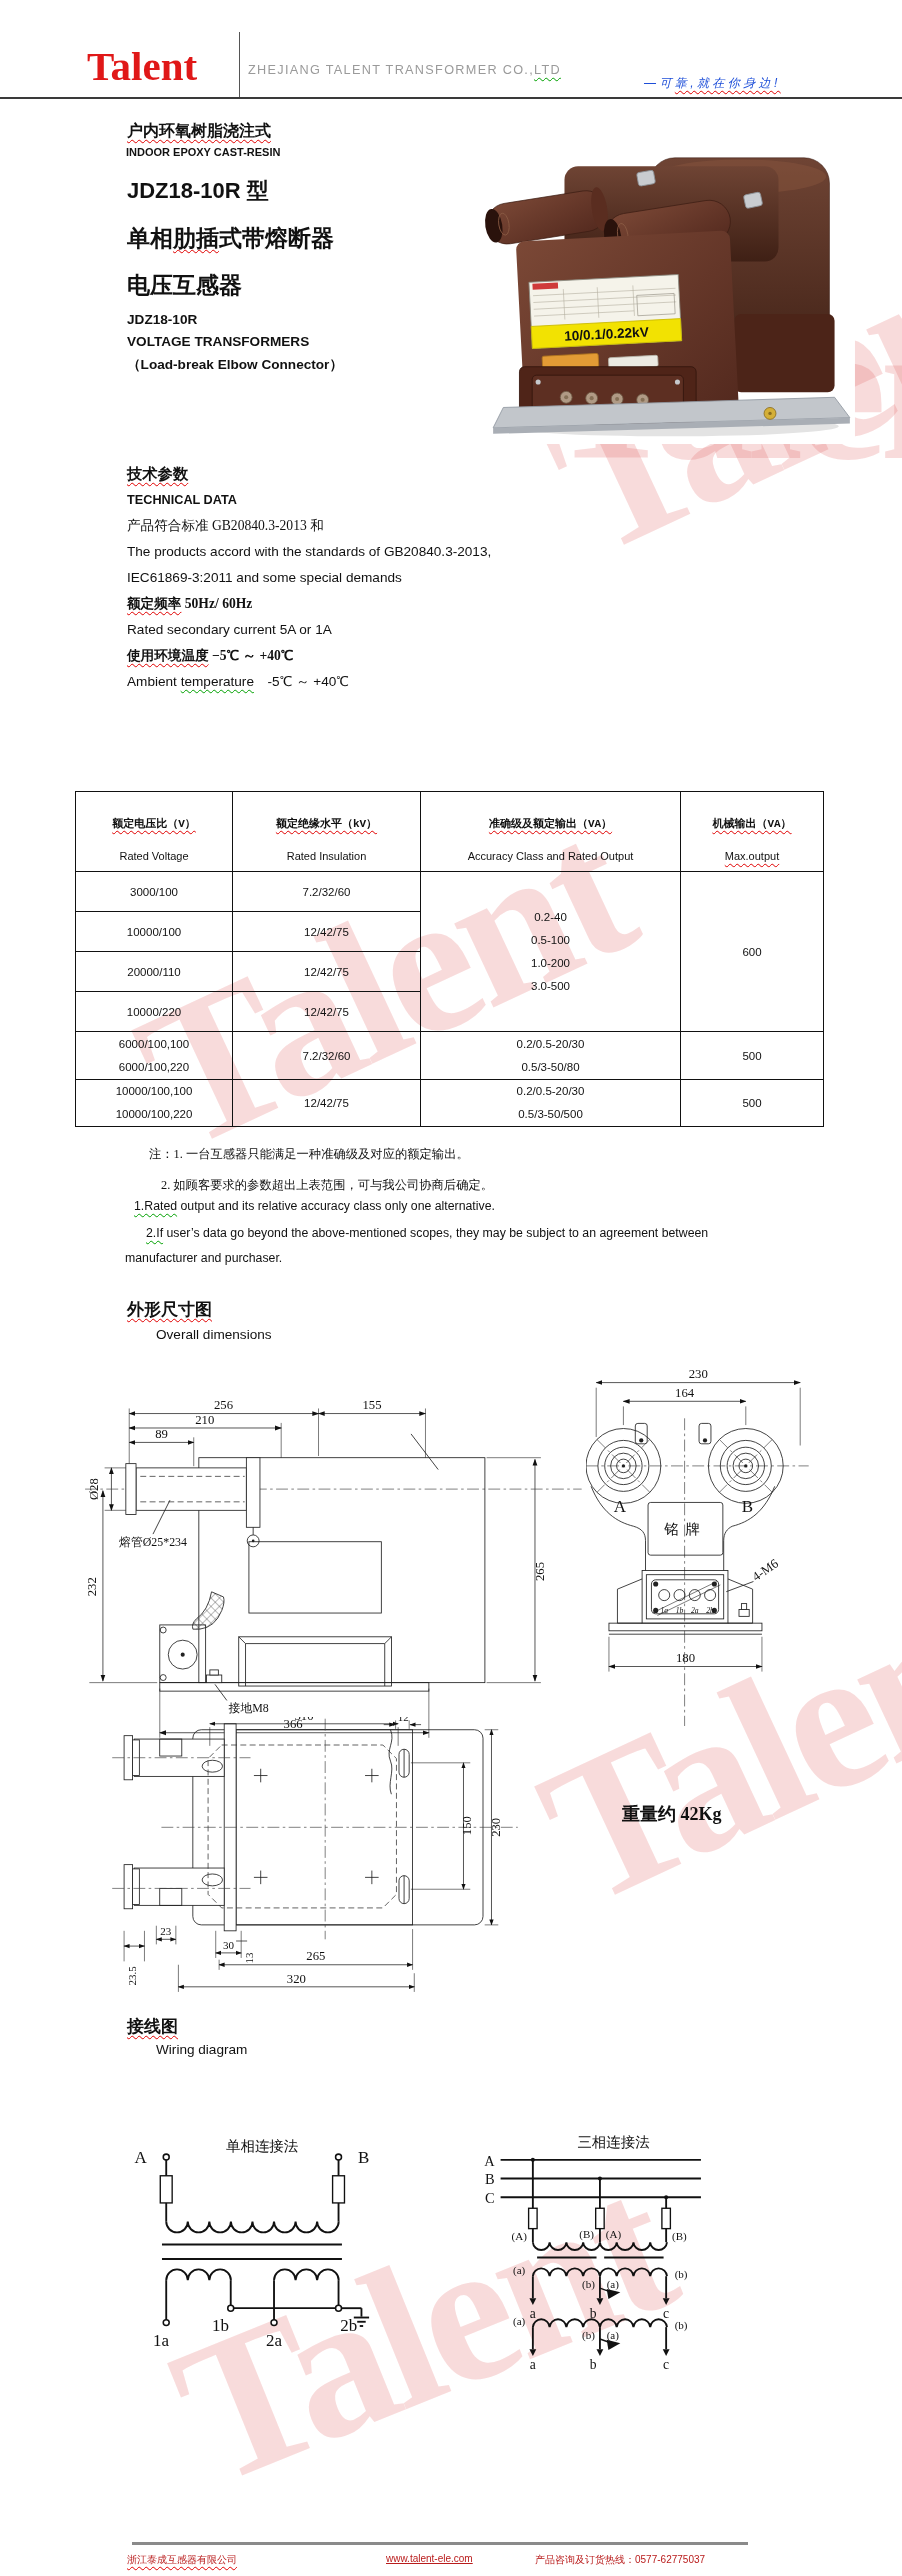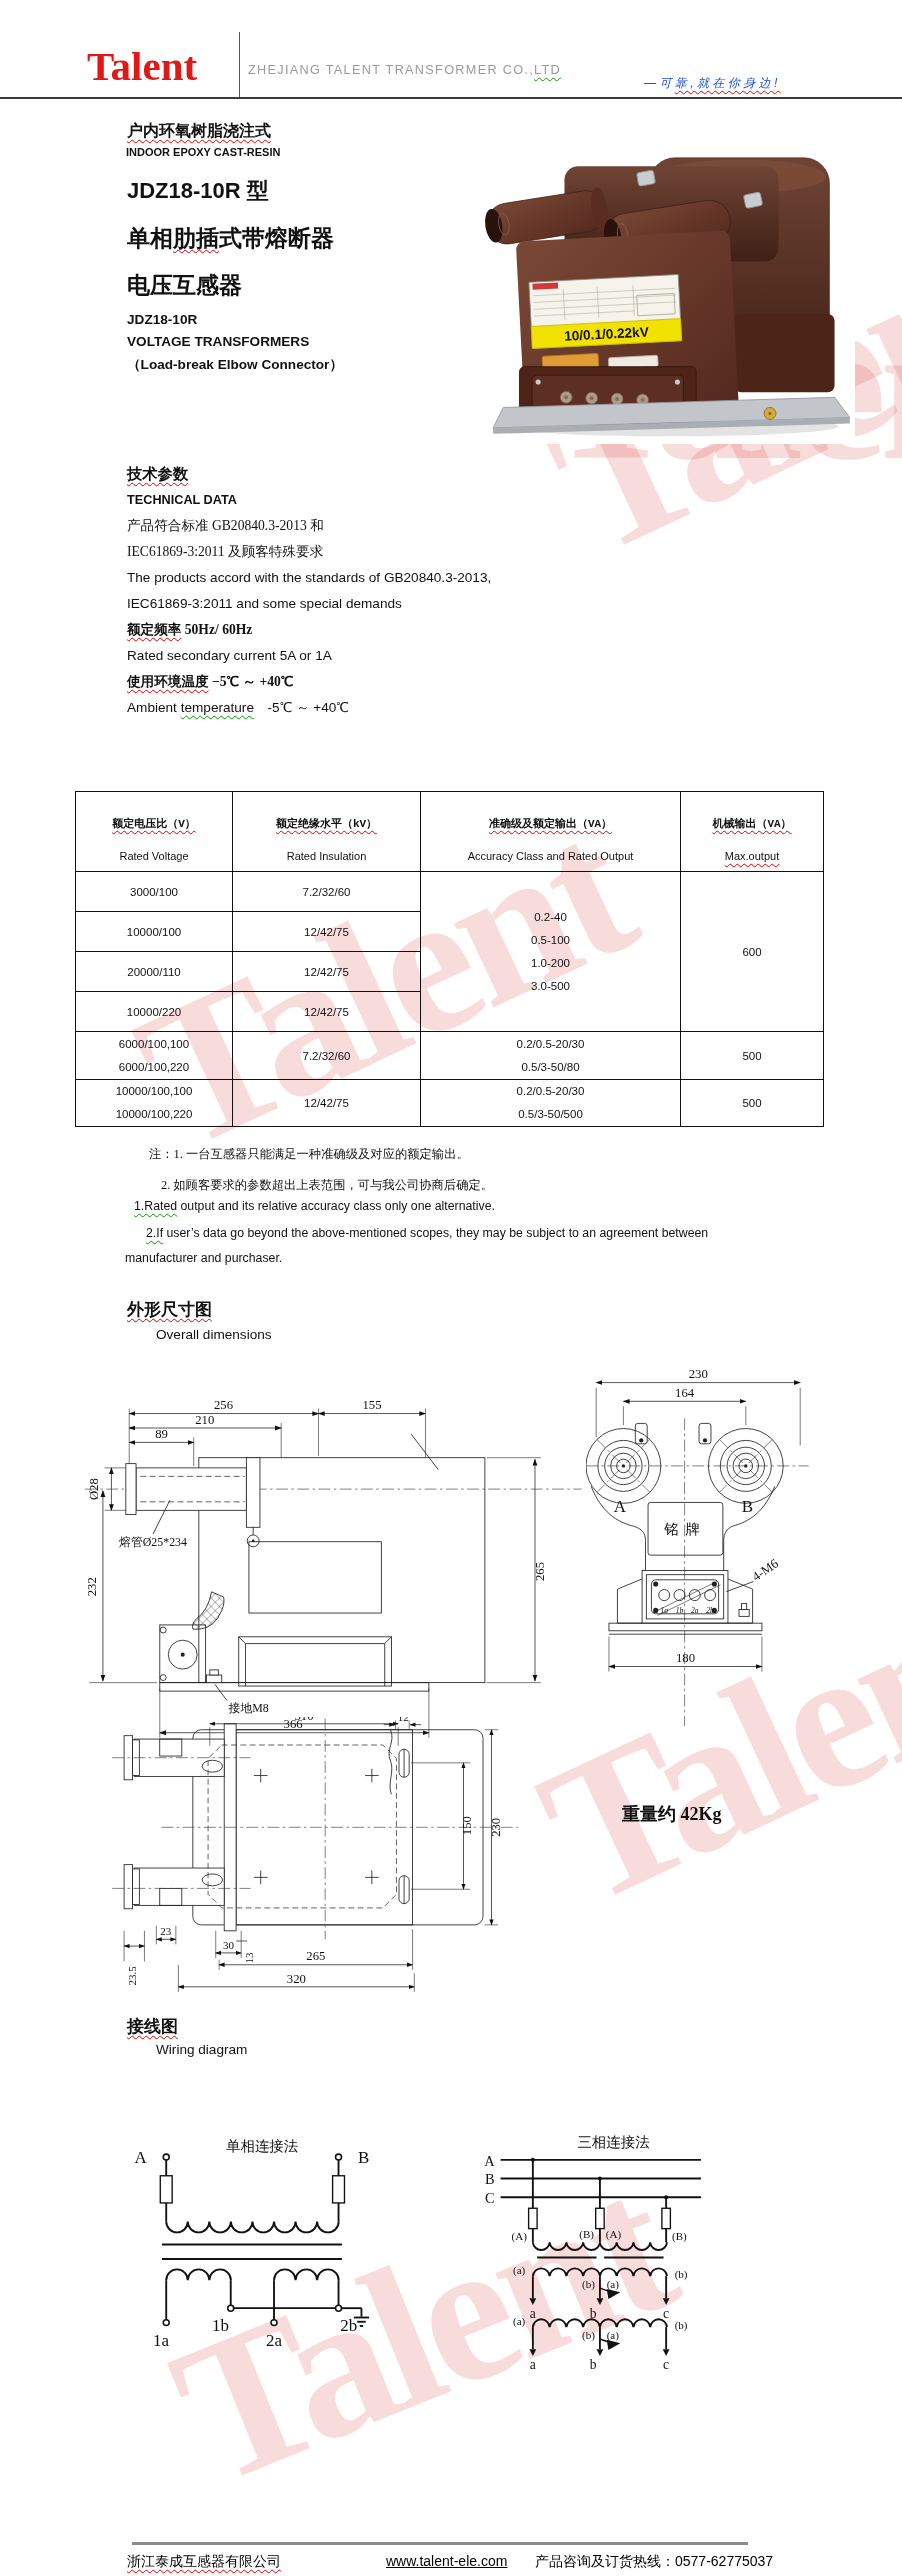--- a/index.html
+++ b/index.html
@@ -45,21 +45,21 @@
   .acc-list div{line-height:23px;}
   
   .note{font-size:12.3px;}
   .note-cn{font-family:"Liberation Serif",serif;}
   
   .sec-h{font-size:17px;font-weight:bold;font-family:"Liberation Serif",serif;}
   .sec-sub{font-size:13.6px;}
   .weight{font-size:18px;font-weight:bold;font-family:"Liberation Serif",serif;}
   
   .ftr-rule{left:132px;top:2542px;width:616px;height:3.4px;background:#8a8a8a;}
-  .ftr{top:2553px;font-size:14px;color:#000000;}
+  .ftr{top:2553px;font-size:10px;color:#b91c1c;}
   .ftr-co{left:127px;}
   .ftr-web{left:386px;text-decoration:underline;}
   .ftr-hot{left:535px;}
   
   svg .ln{stroke:#222;stroke-width:1;fill:none;}
   svg .lnw{stroke:#222;stroke-width:1;fill:#fff;}
   svg .cl{stroke:#444;stroke-width:.8;stroke-dasharray:14 4 3 4;fill:none;}
   svg .dsh{stroke:#333;stroke-width:.9;stroke-dasharray:7 4;fill:none;}
   svg .dml{stroke:#222;stroke-width:.9;fill:none;}
   svg .ext{stroke:#222;stroke-width:.7;fill:none;}
@@ -175,21 +175,20 @@
       <path d="M 26,366 L 446,354 L 446,361 L 26,373 Z" fill="#a9aeb5"></path>
       <circle cx="352" cy="349" r="7" fill="#d4af37" stroke="#8a6d1f"></circle>
       <circle cx="352" cy="349" r="2" fill="#8a6d1f"></circle>
     </g>
   </svg>
 
   <div class="abs tech">
     <div class="h-cn wavy-red">技术参数</div>
     <div class="h-en">TECHNICAL DATA</div>
     <div class="cn">产品符合标准 GB20840.3-2013 和</div>
-    <div class="cn">IEC61869-3:2011 及顾客特殊要求</div>
     <div>The products accord with the standards of GB20840.3-2013,</div>
     <div>IEC61869-3:2011 and some special demands</div>
     <div class="bold"><span class="wavy-red">额定频率</span><span> 50Hz/ 60Hz</span></div>
     <div>Rated secondary current 5A or 1A</div>
     <div class="bold"><span class="wavy-red">使用环境温度</span><span> −5℃ ～ +40℃</span></div>
     <div><span>Ambient </span><span class="wavy-green">temperature</span><span>　-5℃ ～ +40℃</span></div>
   </div>
 
   <div class="abs spec-wrap">
     <table class="spec">

